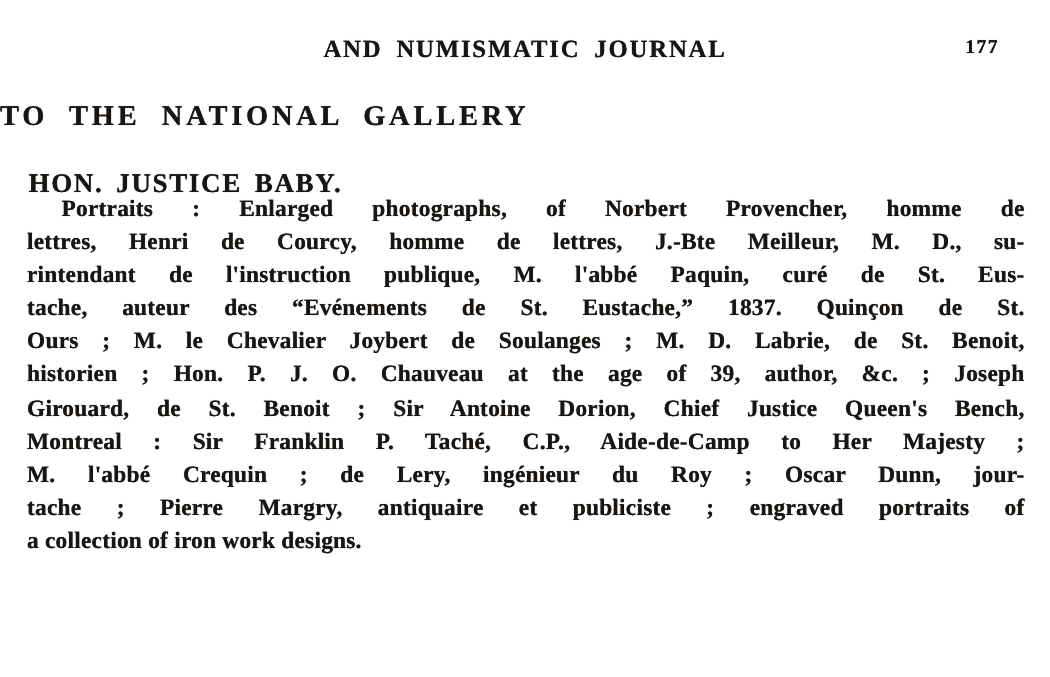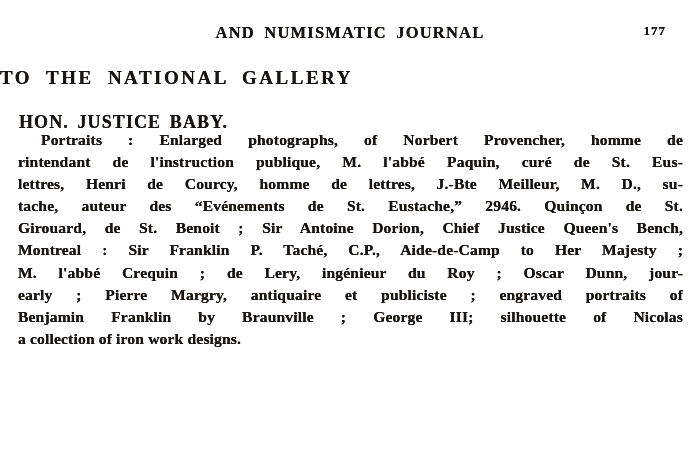--- a/index.html
+++ b/index.html
@@ -88,24 +88,25 @@
   <div class="running-header ink">AND NUMISMATIC JOURNAL</div>
 
   <div class="page-number ink">177</div>
 
   <div class="section-title ink">TO THE NATIONAL GALLERY</div>
 
   <div class="entry-heading ink">HON. JUSTICE BABY.</div>
 
   <div class="paragraph ink">
     <div class="line first">Portraits : Enlarged photographs, of Norbert Provencher, homme de</div>
+    <div class="line">lettres, Henri de Courcy, homme de lettres, J.-Bte Meilleur, M. D., su-</div>
     <div class="line">rintendant de l'instruction publique, M. l'abbé Paquin, curé de St. Eus-</div>
-    <div class="line">lettres, Henri de Courcy, homme de lettres, J.-Bte Meilleur, M. D., su-</div>
-    <div class="line">tache, auteur des “Evénements de St. Eustache,” 2946.  Quinçon de St.</div>
+    <div class="line">tache, auteur des “Evénements de St. Eustache,” 1837.  Quinçon de St.</div>
+    <div class="line">Ours ; M. le Chevalier Joybert de Soulanges ; M. D. Labrie, de St. Benoit,</div>
+    <div class="line">historien ; Hon. P. J. O. Chauveau at the age of 39, author, &amp;c. ; Joseph</div>
     <div class="line">Girouard, de St. Benoit ; Sir Antoine Dorion, Chief Justice Queen's Bench,</div>
     <div class="line">Montreal : Sir Franklin P. Taché, C.P., Aide-de-Camp to Her Majesty ;</div>
     <div class="line">M. l'abbé Crequin ; de Lery, ingénieur du Roy ; Oscar Dunn, jour-</div>
-    <div class="line">early ; Pierre Margry, antiquaire et publiciste ; engraved portraits of</div>
-    <div class="line">Benjamin Franklin by Braunville ; George III; silhouette of Nicolas</div>
+    <div class="line">tache ; Pierre Margry, antiquaire et publiciste ; engraved portraits of</div>
     <div class="line last">a collection of iron work designs.</div>
   </div>
 
 </div>
 
 </body></html>

